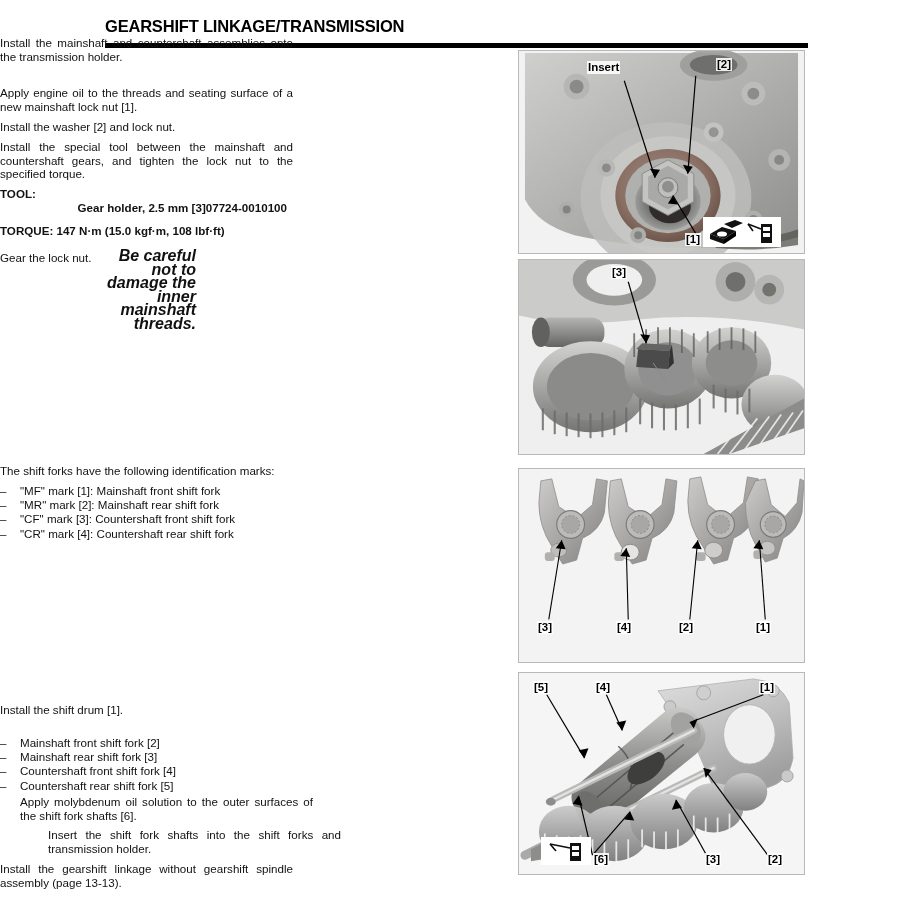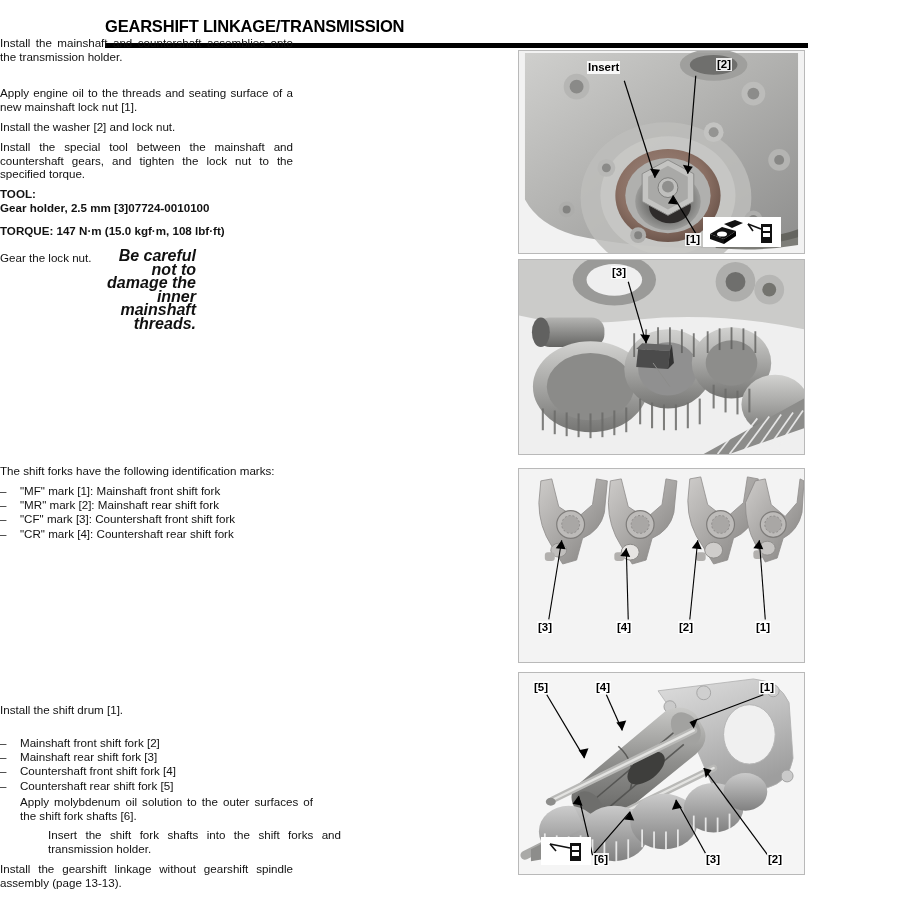--- a/index.html
+++ b/index.html
@@ -79,21 +79,21 @@
   .tool-block {
     position: absolute;
     width: 293px;
     font-size: 11.6px;
     line-height: 14px;
     font-weight: bold;
     color: #111;
   }
   .tool-row {
     display: flex;
-    justify-content: flex-start;
+    justify-content: flex-end;
   }
   .tool-row .tool-pn { padding-right: 6px; }
 
   .bullets {
     position: absolute;
     width: 293px;
     font-size: 11.6px;
     line-height: 14.2px;
     color: #111;
   }

